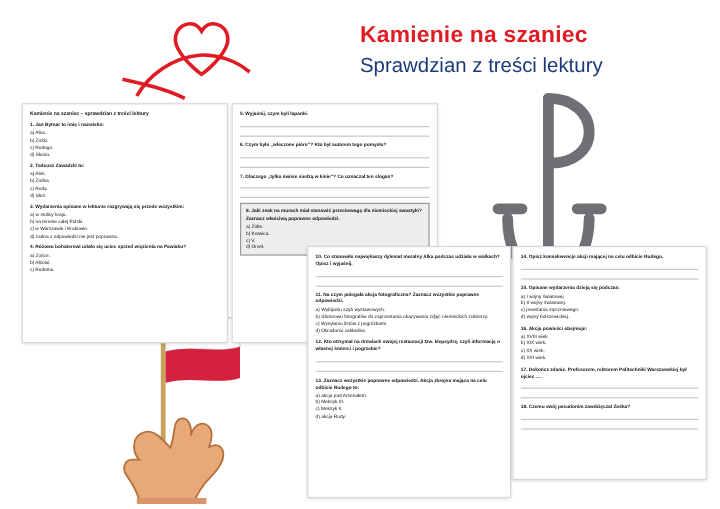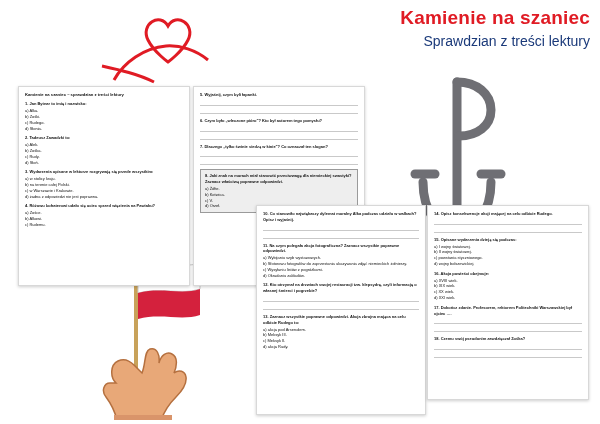--- a/index.html
+++ b/index.html
@@ -6,28 +6,28 @@
   body{
     width:600px;height:424px;
     background:#ffffff;
     font-family:"Liberation Sans", sans-serif;
     position:relative;
     overflow:hidden;
   }
 
   
   .title-wrap{
-    position:absolute;left:300px;top:8px;width:290px;text-align:right;
+    position:absolute;left:300px;top:20px;width:290px;text-align:left;
   }
   .title-main{
     font-size:19px;font-weight:bold;color:#e01b24;letter-spacing:.2px;
     line-height:1.1;margin:0 0 4px 0;
   }
   .title-sub{
-    font-size:14px;color:#1b3a7a;line-height:1.15;margin:0;
+    font-size:17px;color:#1b3a7a;line-height:1.15;margin:0;
   }
 
   
   .ribbon{position:absolute;left:96px;top:6px;width:140px;height:78px;}
 
   
   .anchor{position:absolute;left:395px;top:70px;width:130px;height:185px;}
 
   
   .flag{position:absolute;left:60px;top:255px;width:160px;height:165px;}

